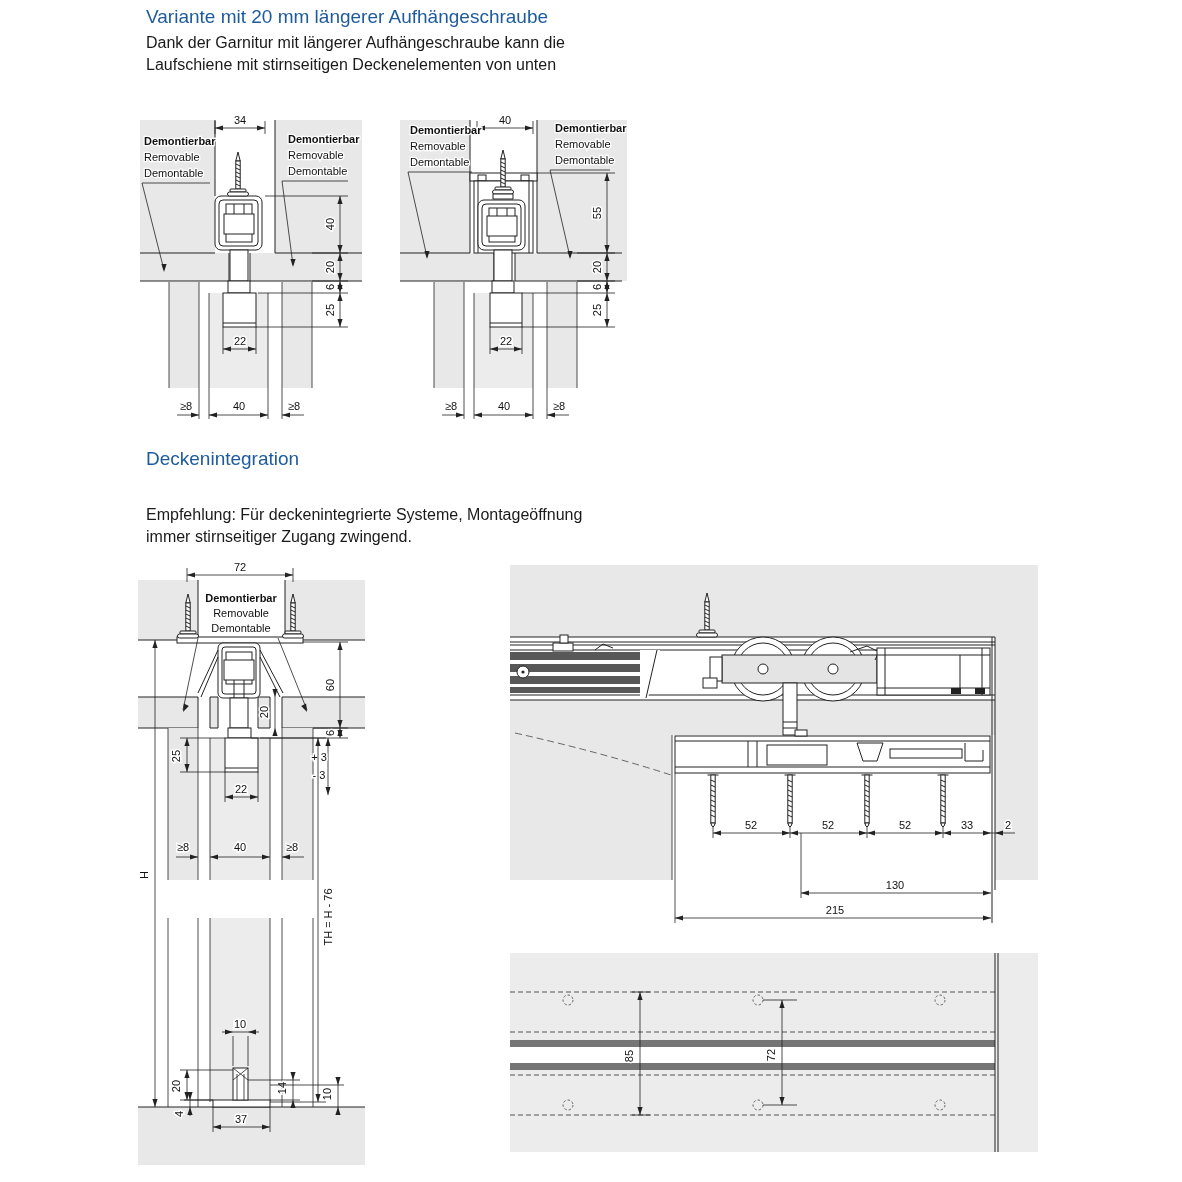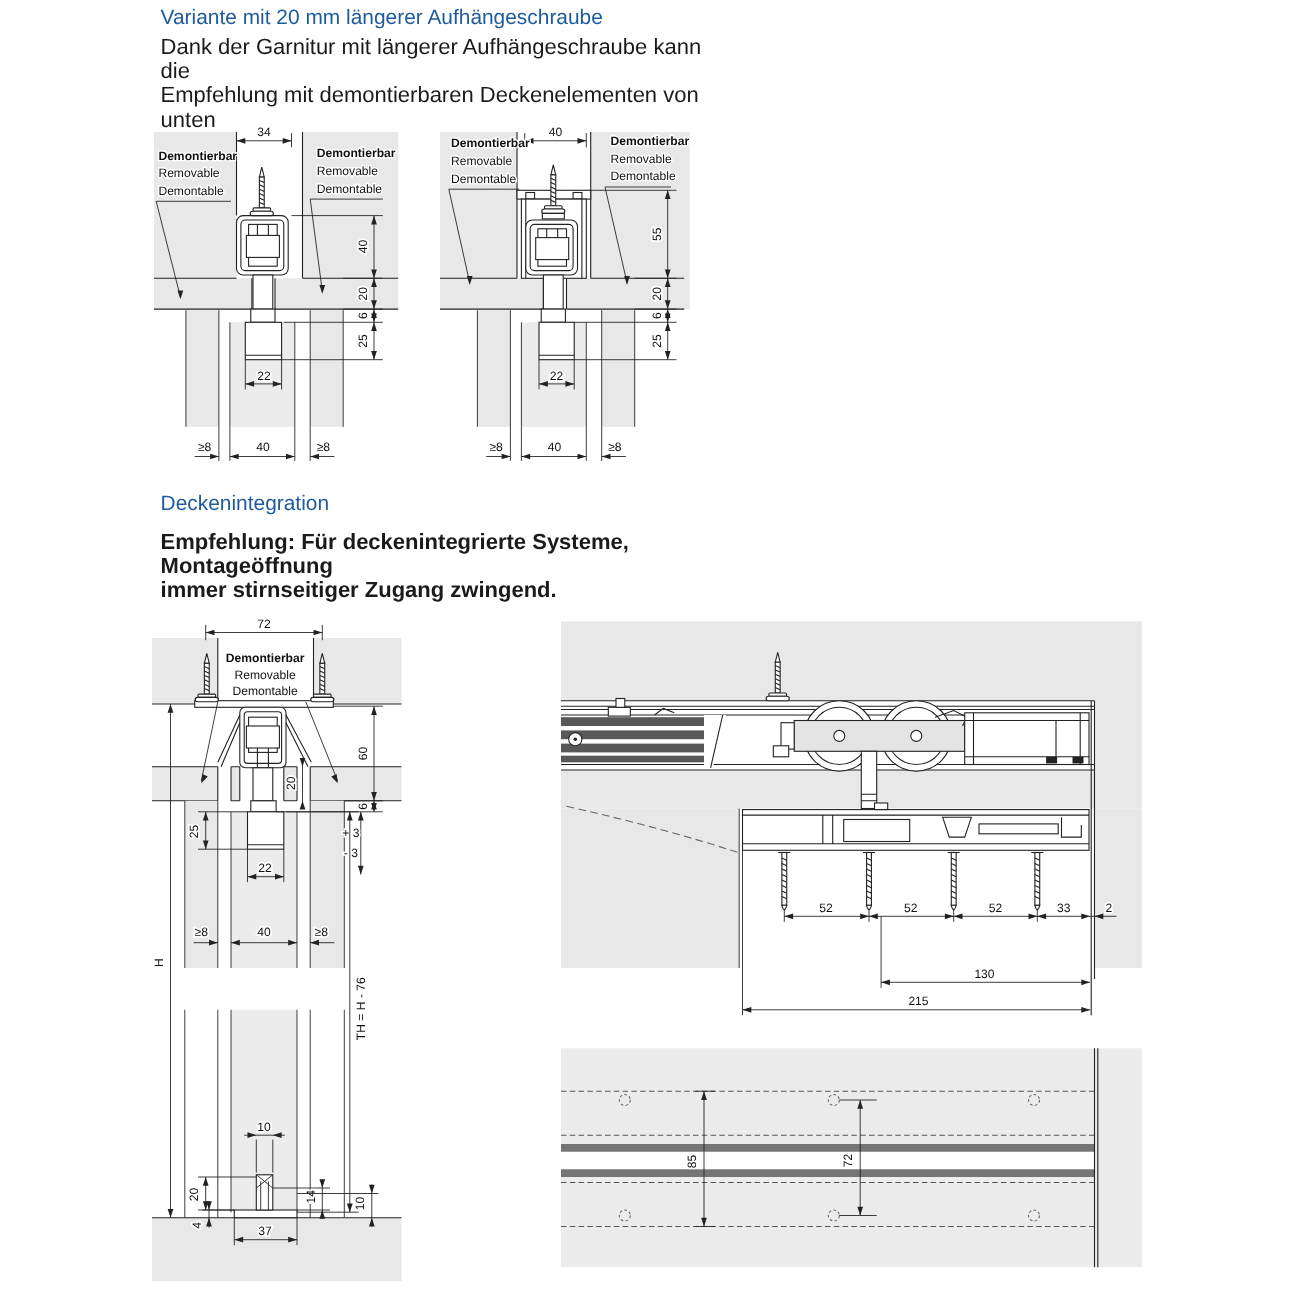--- a/index.html
+++ b/index.html
@@ -1,20 +1,20 @@
 <!DOCTYPE html>
 <html><head>
 <meta charset="utf-8">
 <style>
   html,body{margin:0;padding:0;background:#fff;}
   .page{position:relative;width:1182px;height:1182px;background:#fff;overflow:hidden;
         font-family:"Liberation Sans",sans-serif;color:#1a1a1a;}
   .abs{position:absolute;}
   h2.sec-title{margin:0;font-size:19px;font-weight:400;color:#1e5b9d;line-height:22px;}
-  p.sec-body{margin:0;font-size:20px;line-height:22px;color:#1a1a1a;width:520px;}
+  p.sec-body{margin:0;font-size:16px;line-height:22px;color:#1a1a1a;width:520px;}
   p.sec-body span{display:block;}
   
   .ln{stroke:#222;stroke-width:1;fill:none;}
   .lnth{stroke:#222;stroke-width:0.8;fill:none;}
   .shape{fill:#fff;stroke:#222;stroke-width:1;}
   .gray{fill:#e8e8e8;}
   .gray2{fill:#ececec;}
   .dark{fill:#585858;}
   .dim{font-family:"Liberation Sans",sans-serif;font-size:11px;fill:#111;
        paint-order:stroke fill;stroke:#fff;stroke-width:3;}
@@ -50,21 +50,21 @@
         <rect x="-2.2" y="0" width="4.4" height="48"></rect>
         <path d="M-2.2,5 l4.4,2 M-2.2,10 l4.4,2 M-2.2,15 l4.4,2 M-2.2,20 l4.4,2 M-2.2,25 l4.4,2 M-2.2,30 l4.4,2 M-2.2,35 l4.4,2 M-2.2,40 l4.4,2" fill="none"></path>
         <path d="M-2.2,48 Q0,56 2.2,48 Z"></path>
       </g>
     </defs>
   </svg>
 
   <h2 class="sec-title abs" style="left:146px;top:6px;">Variante mit 20 mm längerer Aufhängeschraube</h2>
   <p class="sec-body abs" style="left:146px;top:32px;">
     <span>Dank der Garnitur mit längerer Aufhängeschraube kann die</span>
-    <span>Empfehlung mit demontierbaren Deckenelementen von unten</span>
+    <span>Laufschiene mit stirnseitigen Deckenelementen von unten</span>
   </p>
 
   <svg class="abs" style="left:140px;top:112px;" width="260" height="333" viewBox="0 0 260 333">
     <g>
       <rect class="gray" x="0" y="8" width="75" height="133"></rect>
       <rect class="gray" x="135" y="8" width="87" height="133"></rect>
       <rect class="gray" x="0" y="141" width="89" height="28"></rect>
       <rect class="gray" x="110" y="141" width="112" height="28"></rect>
       <path class="ln" d="M75,8 V84 M135,8 V141 M0,141 H75 M135,141 H222 M0,169 H89 M110,169 H222 M89,141 V169 M110,141 V169"></path>
     </g>
@@ -216,21 +216,21 @@
     <g>
       <text class="lbl lbl-b" x="155" y="20">Demontierbar</text>
       <text class="lbl" x="155" y="36">Removable</text>
       <text class="lbl" x="155" y="52">Demontable</text>
       <path class="lnth" d="M150,58 H210 M150,58 L170,145"></path>
         <use href="#aD" x="170" y="147"></use>
     </g>
   </svg>
 
   <h2 class="sec-title abs" style="left:146px;top:448px;">Deckenintegration</h2>
-  <p class="sec-body abs" style="left:146px;top:482px;font-weight:bold;">
+  <p class="sec-body abs" style="left:146px;top:504px;">
     <span>Empfehlung: Für deckenintegrierte Systeme, Montageöffnung</span>
     <span>immer stirnseitiger Zugang zwingend.</span>
   </p>
 
   <svg class="abs" style="left:138px;top:560px;" width="235" height="605" viewBox="0 0 235 605">
     <g>
       <rect class="gray" x="0" y="20" width="60" height="60"></rect>
       <rect class="gray" x="147" y="20" width="80" height="60"></rect>
       <path class="ln" d="M60,20 V80 M147,20 V80 M0,80 H39 M165,80 H227"></path>
     </g>

